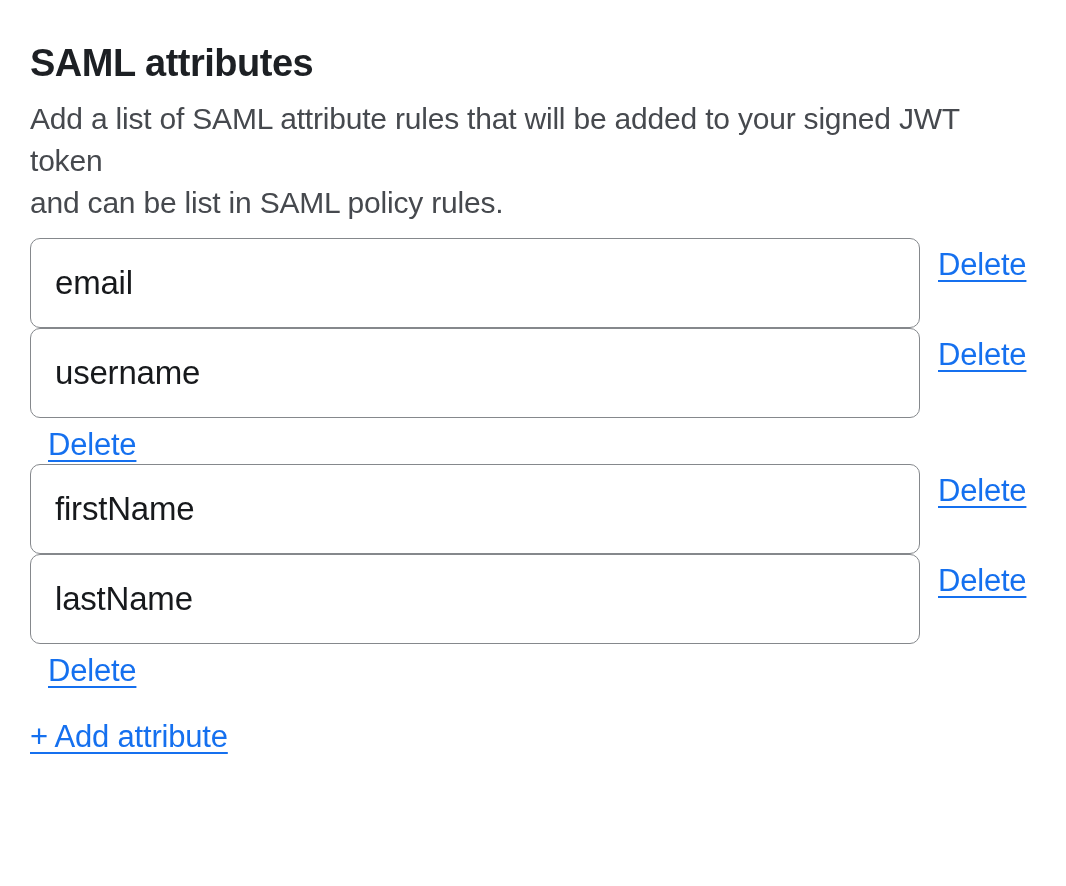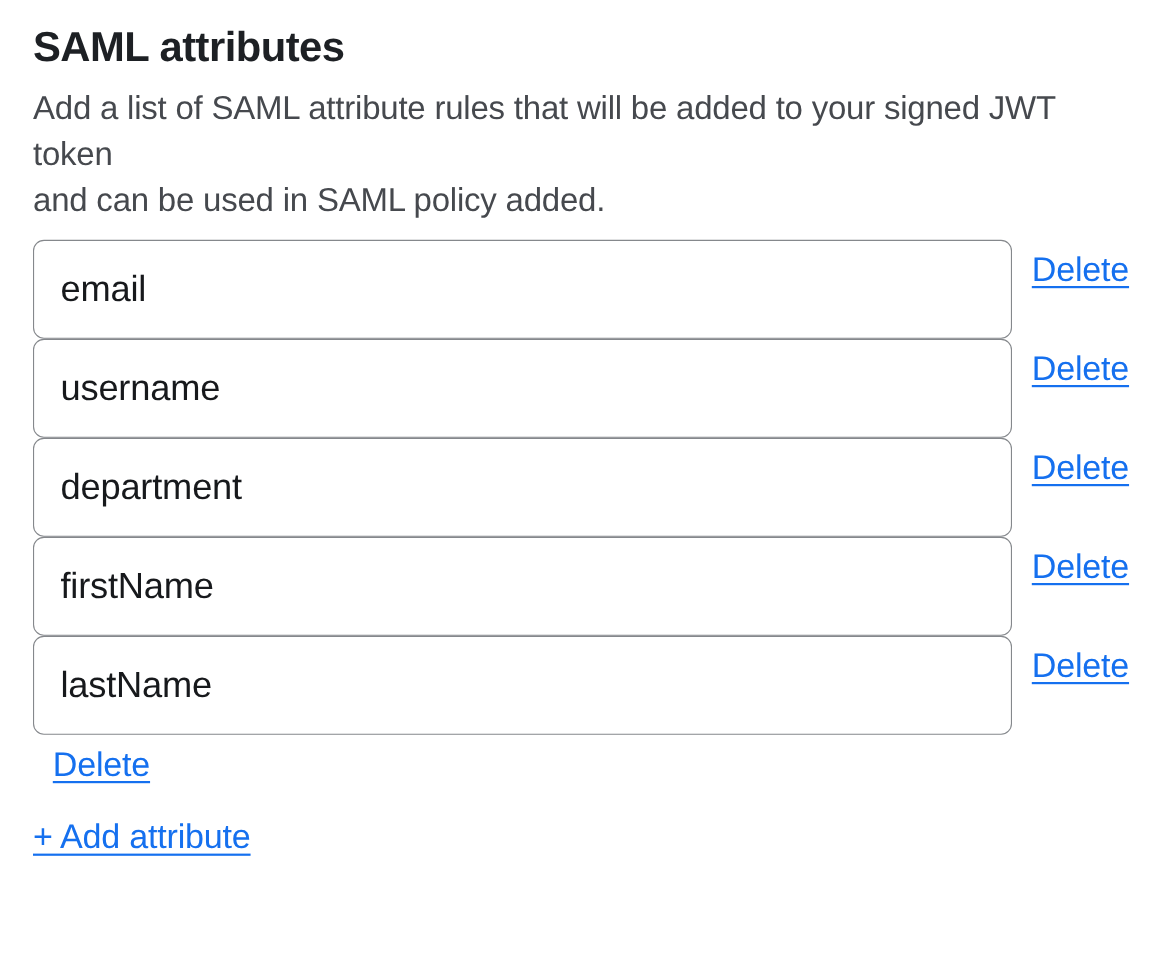--- a/index.html
+++ b/index.html
@@ -13,21 +13,21 @@
   * { box-sizing: border-box; }
   html, body {
     margin: 0;
     padding: 0;
     background: var(--page-bg);
     font-family: "Liberation Sans", sans-serif;
   }
   .container {
     width: 1066px;
     height: 886px;
-    padding: 20px 30px 16px 30px;
+    padding: 40px 30px 16px 30px;
     background: var(--page-bg);
     overflow: hidden;
   }
   .section-title {
     margin: 0;
     font-size: 38px;
     line-height: 46px;
     font-weight: 700;
     letter-spacing: -0.5px;
     color: var(--heading-text);
@@ -86,37 +86,36 @@
 </style>
 </head>
 <body>
 
 <div class="container">
 
   <h2 class="section-title">SAML attributes</h2>
 
   <p class="section-description">
     <span>Add a list of SAML attribute rules that will be added to your signed JWT token</span>
-    <span>and can be used in SAML policy added.</span>
+    <span>and can be list in SAML policy rules.</span>
   </p>
 
   <div class="attribute-rows">
 
       <div class="attribute-row">
         <input class="attr-input" type="text" value="email" style="">
         <a class="link delete-link" href="#">Delete</a>
       </div>
 
       <div class="attribute-row">
         <input class="attr-input" type="text" value="username" style="">
         <a class="link delete-link" href="#">Delete</a>
       </div>
 
       <div class="attribute-row">
-        <input class="attr-input" type="text" value="department" style="">
         <a class="link delete-link" href="#">Delete</a>
       </div>
 
       <div class="attribute-row">
         <input class="attr-input" type="text" value="firstName" style="">
         <a class="link delete-link" href="#">Delete</a>
       </div>
 
       <div class="attribute-row">
         <input class="attr-input" type="text" value="lastName" style="">

